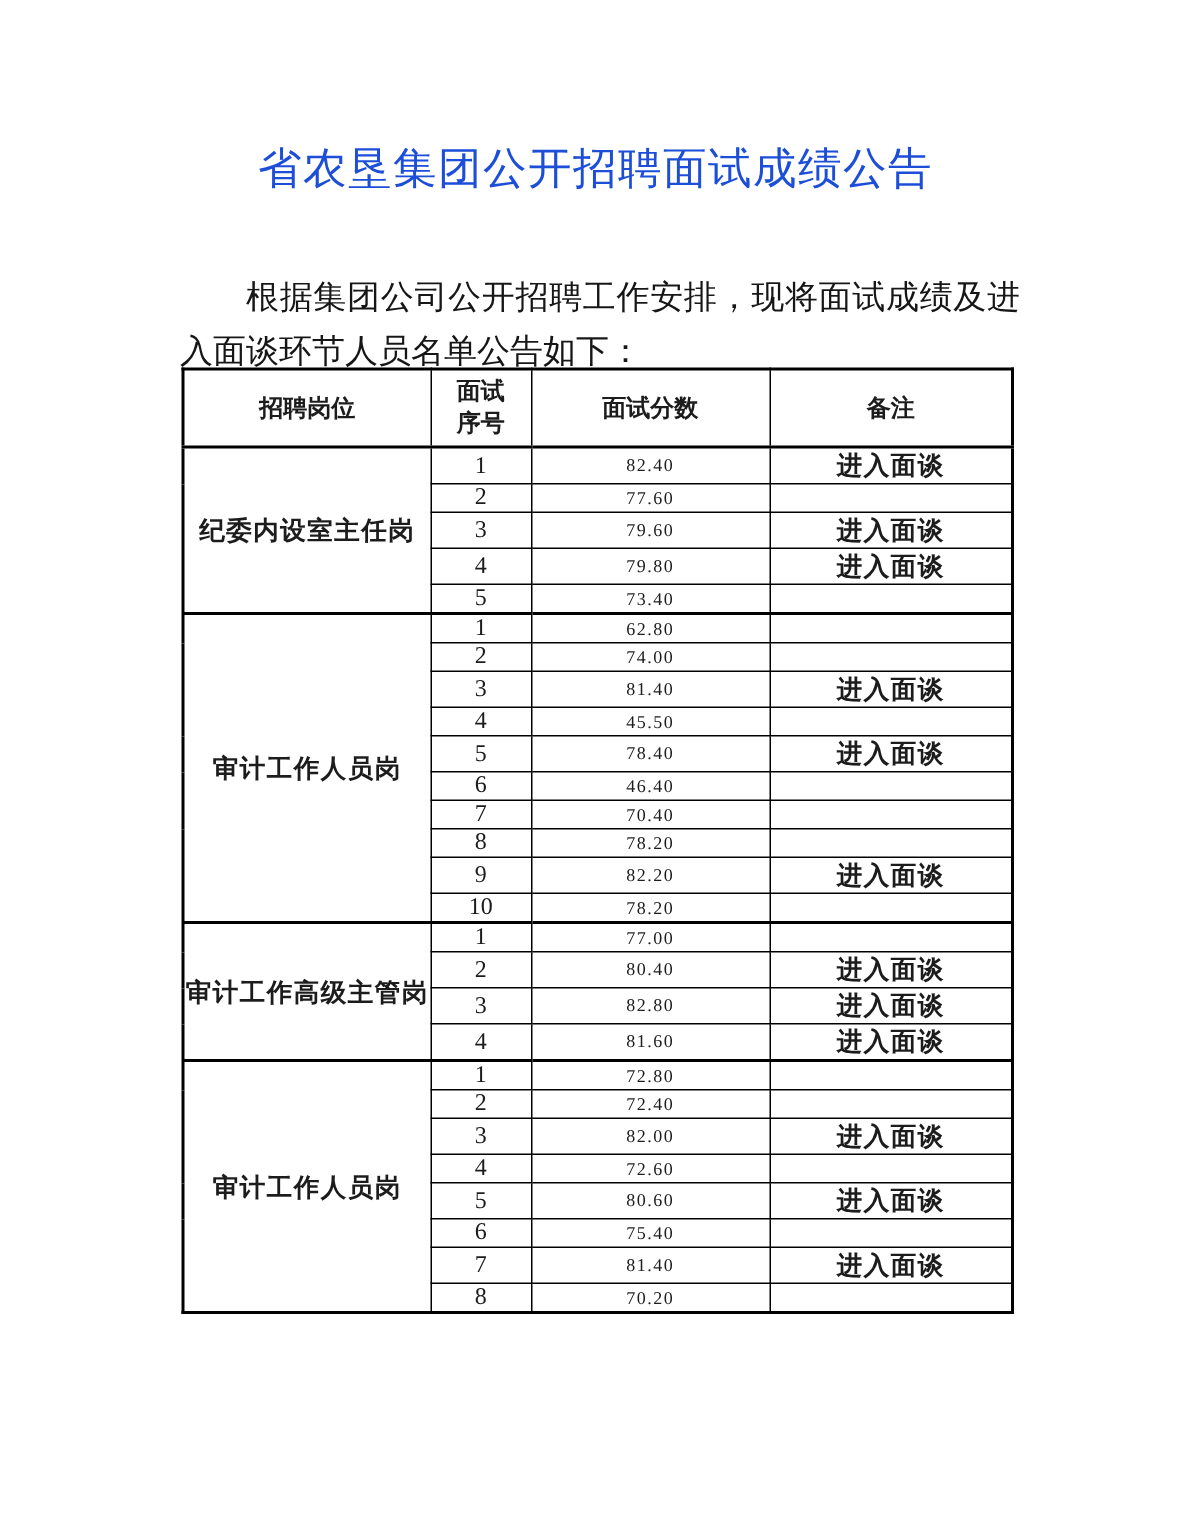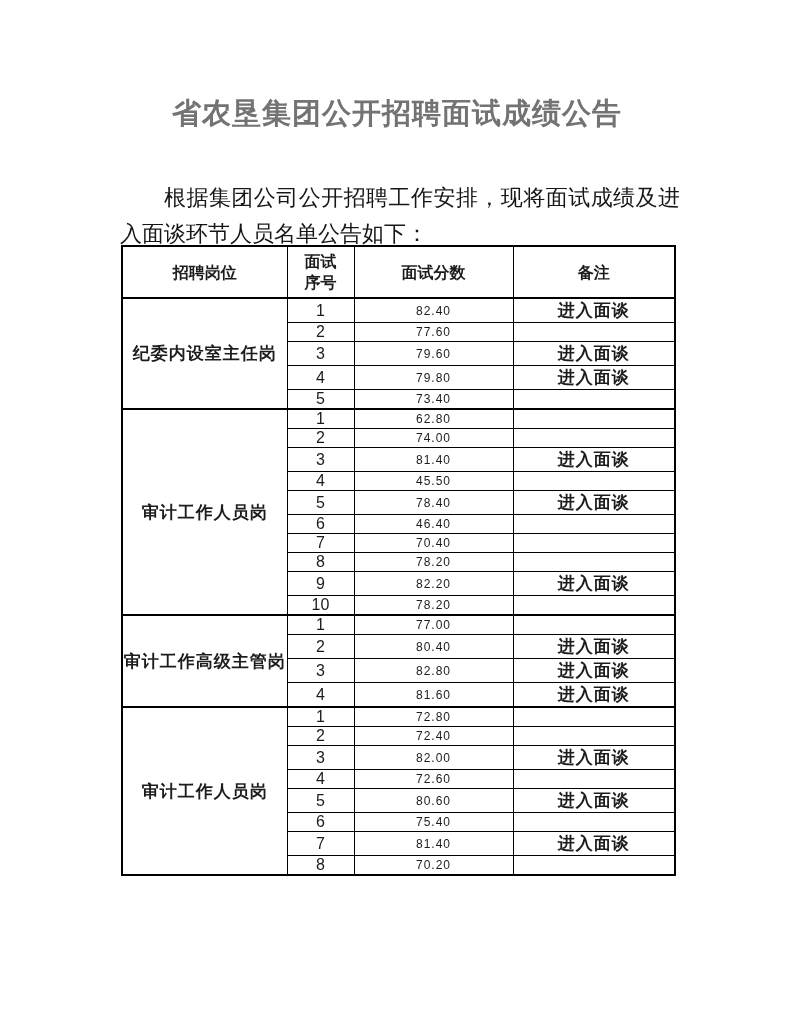--- a/index.html
+++ b/index.html
@@ -4,24 +4,24 @@
 <style>
   * { margin: 0; padding: 0; box-sizing: border-box; }
   html, body { width: 794px; height: 1019px; background: #ffffff; overflow: hidden; }
   body { position: relative; color: #1c1c1c; }
 
   .doc-title {
     position: absolute;
     top: 92px; left: 0; width: 794px;
     text-align: center;
     font-family: "Liberation Serif", "DejaVu Serif", serif;
-    font-weight: 700;
+    font-weight: 400;
     font-size: 29px;
     line-height: 42px;
-    color: #737373;
+    color: #1d4ed8;
     letter-spacing: 1px;
   }
 
   .intro {
     position: absolute;
     top: 160px; left: 120px; width: 560px;
     font-family: "Liberation Serif", "DejaVu Serif", serif;
     font-size: 22px;
     line-height: 36px;
     text-align: justify;
@@ -29,21 +29,21 @@
     color: #161616;
     margin-top: 20px;
   }
 
   table.scores {
     position: absolute;
     top: 245px; left: 121px;
     width: 553px; height: 568px;
     border-collapse: collapse;
     table-layout: fixed;
-    font-family: Liberation Sans, sans-serif;
+    font-family: Liberation Serif, serif;
     background: #fff;
   }
   table.scores col.c1 { width: 165px; }
   table.scores col.c2 { width: 67px; }
   table.scores col.c3 { width: 159px; }
   table.scores col.c4 { width: 162px; }
 
   table.scores th, table.scores td {
     border: 1px solid #000;
     text-align: center;

